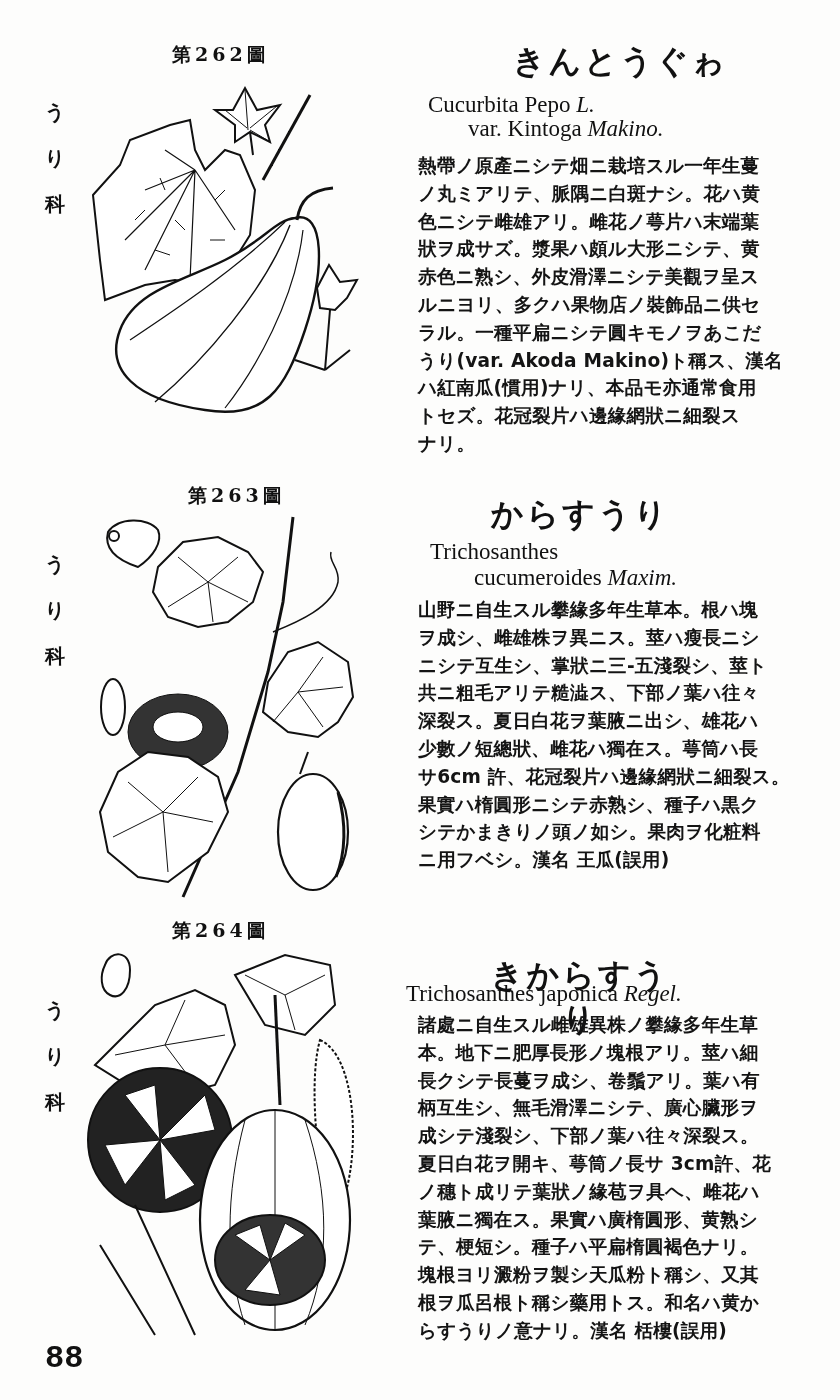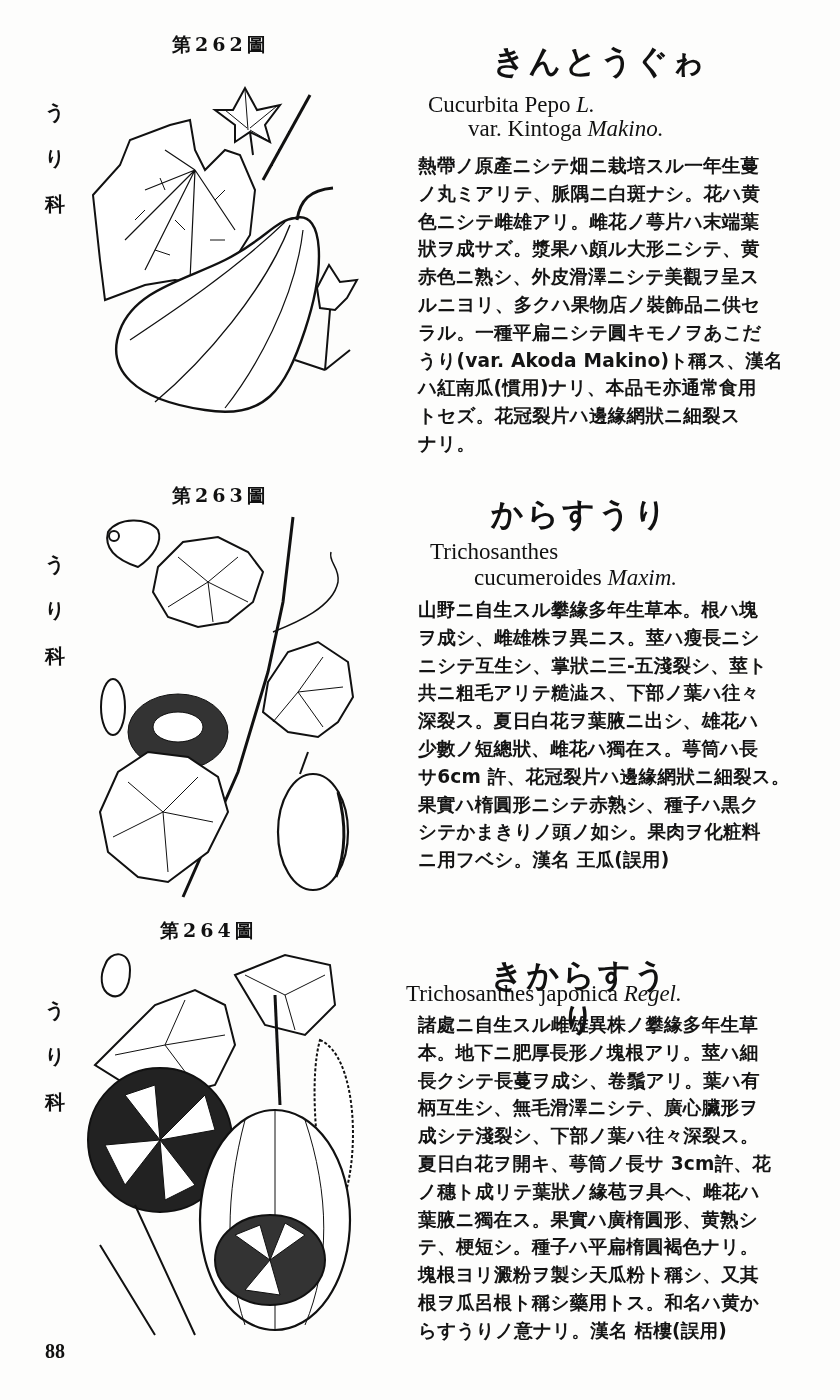--- a/index.html
+++ b/index.html
@@ -17,28 +17,28 @@
     .illus svg { width: 100%; height: 100%; display: block; }
 
     .jp-name { position: absolute; font-weight: bold; font-size: 32px; letter-spacing: 3px; color: #111; text-align: center; }
 
     .sci { position: absolute; font-family: "Liberation Serif", serif; font-size: 23px; color: #111; line-height: 24px; white-space: nowrap; text-align: right; }
     .sci i { font-style: italic; }
 
     .desc { position: absolute; left: 372px; width: 440px; font-family: "DejaVu Sans", sans-serif; font-weight: bold; font-size: 18.6px; line-height: 27.8px; color: #141414; margin-left: 46px; }
     .desc .line { display: block; white-space: nowrap; letter-spacing: 0.2px; }
 
-    .page-num { position: absolute; left: 45px; top: 1340px; font-family: Liberation Serif, serif; font-weight: bold; font-size: 20px; color: #111; }
+    .page-num { position: absolute; left: 45px; top: 1340px; font-family: Liberation Mono, monospace; font-weight: bold; font-size: 32px; color: #111; }
   </style>
 </head>
 <body>
 
 <div class="page">
 
-  <div class="fig-label" style="left:172px; top:32px;text-align:right;">第262圖</div>
+  <div class="fig-label" style="left:172px; top:42px;text-align:right;">第262圖</div>
 
   <div class="family" style="top:100px;">
     <span>う</span>
     <span>り</span>
     <span>科</span>
   </div>
 
   <div class="illus" style="left:85px; top:70px; width:280px; height:400px;">
     <svg viewBox="0 0 280 400" fill="none" stroke="#111" stroke-width="2">
 
@@ -58,21 +58,21 @@
       <path d="M218 160 C 210 230, 170 300, 140 338" stroke-width="1.2"></path>
       <path d="M200 152 C 150 200, 90 240, 45 270" stroke-width="1.2"></path>
 
       <path d="M212 150 C 215 130, 225 120, 248 118" stroke-width="3"></path>
 
       <path d="M232 218 L244 195 L255 212 L272 210 L262 228 L250 240 L235 238 Z" fill="#fff"></path>
       <path d="M245 240 L240 300 M240 300 L210 290 M240 300 L265 280" stroke-width="2"></path>
     </svg>
   </div>
 
-  <div class="jp-name" style="left:485px; top:40px; width:230px;">きんとうぐゎ</div>
+  <div class="jp-name" style="left:505px; top:40px; width:230px;">きんとうぐゎ</div>
 
   <div class="sci" style="left:428px; top:93px;">
     <span>Cucurbita Pepo </span><i>L.</i>
   </div>
   <div class="sci" style="left:468px; top:117px;">
     <span>var. Kintoga </span><i>Makino.</i>
   </div>
 
   <div class="desc" style="top:152px;">
     <span class="line">熱帶ノ原產ニシテ畑ニ栽培スル一年生蔓</span>
@@ -81,21 +81,21 @@
     <span class="line">狀ヲ成サズ。漿果ハ頗ル大形ニシテ、黄</span>
     <span class="line">赤色ニ熟シ、外皮滑澤ニシテ美觀ヲ呈ス</span>
     <span class="line">ルニヨリ、多クハ果物店ノ裝飾品ニ供セ</span>
     <span class="line">ラル。一種平扁ニシテ圓キモノヲあこだ</span>
     <span class="line">うり(var. Akoda Makino)ト稱ス、漢名</span>
     <span class="line">ハ紅南瓜(慣用)ナリ、本品モ亦通常食用</span>
     <span class="line">トセズ。花冠裂片ハ邊緣網狀ニ細裂ス</span>
     <span class="line">ナリ。</span>
   </div>
 
-  <div class="fig-label" style="left:172px; top:483px;">第263圖</div>
+  <div class="fig-label" style="left:188px; top:483px;">第263圖</div>
 
   <div class="family" style="top:552px;">
     <span>う</span>
     <span>り</span>
     <span>科</span>
   </div>
 
   <div class="illus" style="left:88px; top:512px; width:275px; height:388px;">
     <svg viewBox="0 0 275 388" fill="none" stroke="#111" stroke-width="2">
 
@@ -140,21 +140,21 @@
     <span class="line">ニシテ互生シ、掌狀ニ三-五淺裂シ、莖ト</span>
     <span class="line">共ニ粗毛アリテ糙澁ス、下部ノ葉ハ往々</span>
     <span class="line">深裂ス。夏日白花ヲ葉腋ニ出シ、雄花ハ</span>
     <span class="line">少數ノ短總狀、雌花ハ獨在ス。萼筒ハ長</span>
     <span class="line">サ6cm 許、花冠裂片ハ邊緣網狀ニ細裂ス。</span>
     <span class="line">果實ハ楕圓形ニシテ赤熟シ、種子ハ黒ク</span>
     <span class="line">シテかまきりノ頭ノ如シ。果肉ヲ化粧料</span>
     <span class="line">ニ用フベシ。漢名 王瓜(誤用)</span>
   </div>
 
-  <div class="fig-label" style="left:160px; top:918px;">第264圖</div>
+  <div class="fig-label" style="left:172px; top:918px;">第264圖</div>
 
   <div class="family" style="top:998px;">
     <span>う</span>
     <span>り</span>
     <span>科</span>
   </div>
 
   <div class="illus" style="left:85px; top:945px; width:275px; height:395px;">
     <svg viewBox="0 0 275 395" fill="none" stroke="#111" stroke-width="2">
 

